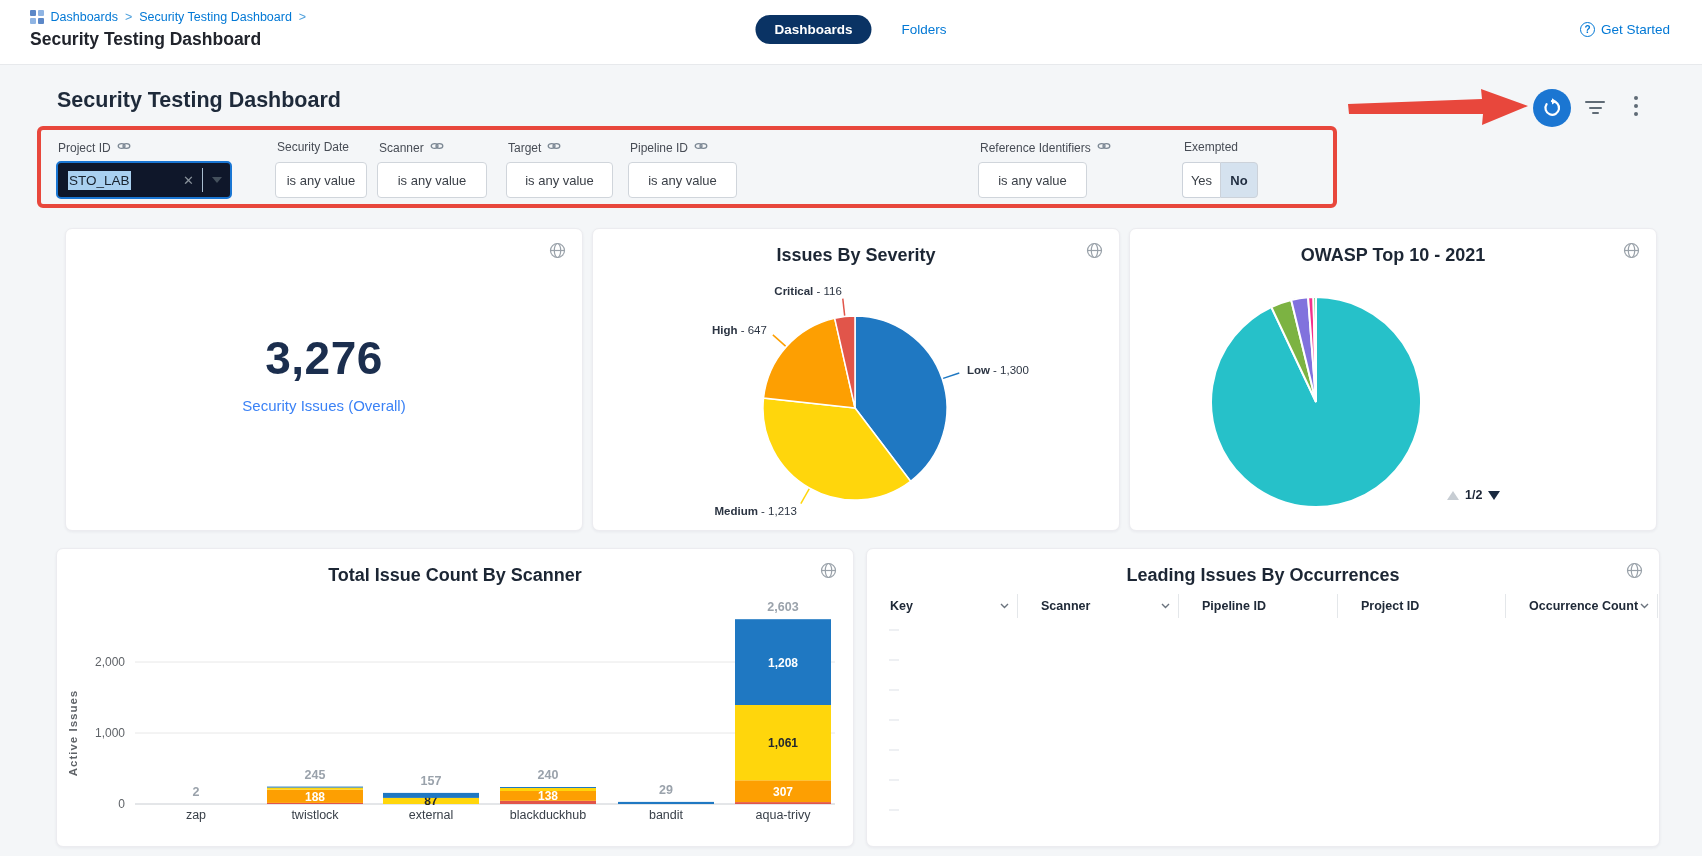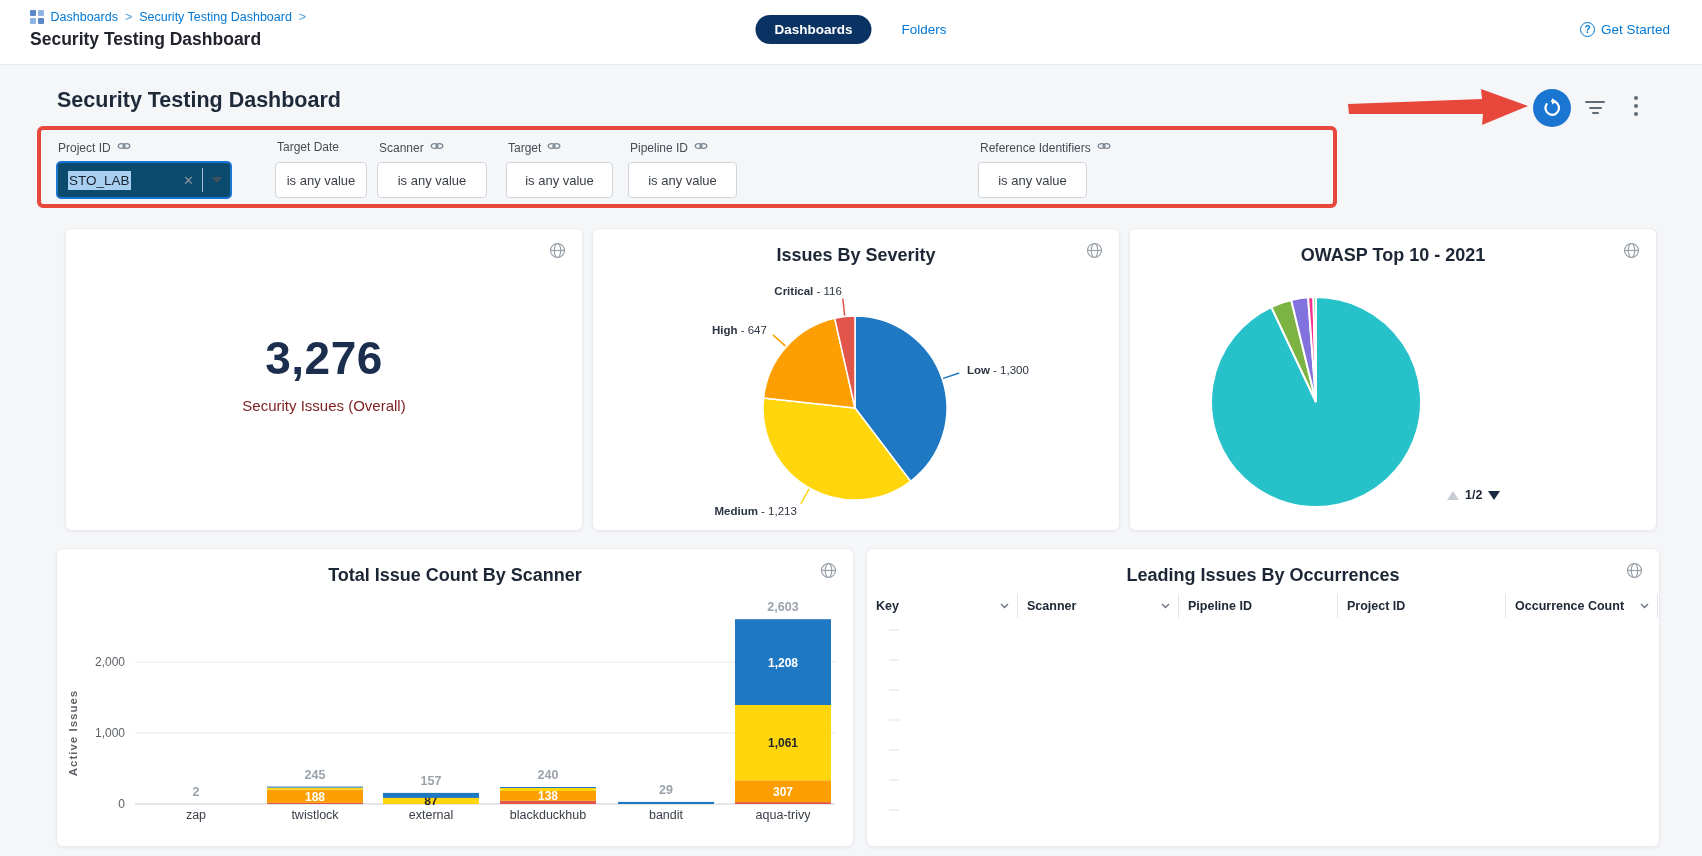--- a/index.html
+++ b/index.html
@@ -46,21 +46,21 @@
 
   
   #filterbar{position:absolute;left:0;top:128px;width:1702px;height:80px;z-index:2}
   .fgroup{position:absolute;top:0;height:76px}
   .flabel{position:absolute;top:12px;left:2px;display:flex;align-items:center;gap:6px;
           font-size:12px;color:#474c55;white-space:nowrap}
   .fbtn{position:absolute;top:34px;left:0;right:0;height:36px;background:#fff;border:1px solid #d0d5db;
         border-radius:4px;font-size:13px;color:#3b4048;display:flex;align-items:center;justify-content:center;
         white-space:nowrap;cursor:pointer;box-sizing:border-box}
   .fbtn.hl{background:#d8e7f6;border-color:#c2ccd6}
-  .finput{position:absolute;top:33px;left:0;right:0;height:38px;background:#0c4a6e;border:2px solid #1a76d3;
+  .finput{position:absolute;top:33px;left:0;right:0;height:38px;background:#0f172a;border:2px solid #1a76d3;
           border-radius:5px;display:flex;align-items:center;padding-left:10px;box-sizing:border-box;cursor:text}
   .ftext{background:#a9d0f0;font-size:13.5px;color:#18222e;padding:2px 1px}
   .fx{margin-left:auto;color:#8a939c;font-size:13px;padding:0 8px;cursor:pointer}
   .fdiv{width:1px;height:24px;background:#a9bdd0}
   .fcaretbox{width:27px;align-self:stretch;display:flex;align-items:center;justify-content:center;cursor:pointer}
   .fcaret{width:0;height:0;border-left:5px solid transparent;border-right:5px solid transparent;
           border-top:6px solid #44505c}
   .ftoggle{position:absolute;top:34px;left:0;height:36px;display:flex}
   .topt{width:38px;height:36px;box-sizing:border-box;border:1px solid #ccd2da;background:#fff;
         display:flex;align-items:center;justify-content:center;font-size:13px;color:#3b4048;cursor:pointer}
@@ -74,29 +74,29 @@
   #card-severity{left:592px;top:228px;width:526px;height:301px}
   #card-owasp{left:1129px;top:228px;width:526px;height:301px}
   #card-bars{left:56px;top:548px;width:796px;height:297px}
   #card-table{left:866px;top:548px;width:792px;height:297px}
   .card-title{position:absolute;top:16px;left:0;right:0;text-align:center;
               font-size:18px;font-weight:bold;color:#1c2634}
   .globe{position:absolute;top:13px;right:16px;width:17px;height:17px}
   .chart{position:absolute;left:0;top:0;width:100%;height:100%}
   .big-num{position:absolute;top:102px;width:100%;text-align:center;font-size:46px;font-weight:bold;
            color:#1b2e4e;letter-spacing:.5px}
-  .big-label{position:absolute;top:168px;width:100%;text-align:center;font-size:15px;color:#7f1d1d}
+  .big-label{position:absolute;top:168px;width:100%;text-align:center;font-size:15px;color:#3b82f6}
   .pager{position:absolute;left:317px;top:259px;display:flex;align-items:center;gap:6px;
          font-size:12.5px;font-weight:bold;color:#1d2737}
   .tri-up{width:0;height:0;border-left:6px solid transparent;border-right:6px solid transparent;
           border-bottom:9px solid #c7cdd3;cursor:pointer}
   .tri-down{width:0;height:0;border-left:6px solid transparent;border-right:6px solid transparent;
             border-top:9px solid #1a2a40;cursor:pointer}
   .thead{position:absolute;top:45px;left:0;display:flex;height:24px}
-  .thcell{display:flex;align-items:center;box-sizing:border-box;padding-left:9px;
+  .thcell{display:flex;align-items:center;box-sizing:border-box;padding-left:23px;
           border-right:1px solid #e4e7ea;font-size:12.5px;font-weight:bold;color:#202a38;cursor:pointer}
   .thcell .chev{margin-left:auto;margin-right:8px;display:flex}
   .tick-dash{position:absolute;left:22px;width:10px;height:2px;background:#eef0f3}
 </style>
 </head>
 <body>
 
 <div class="topbar">
   <div class="crumbs">
     <span class="grid-ic">
@@ -157,21 +157,21 @@
         <span class="ftext">STO_LAB</span>
         <span class="fx">✕</span>
         <span class="fdiv"></span>
         <span class="fcaretbox">
           <span class="fcaret"></span>
         </span>
       </div>
     </div>
     <div class="fgroup" style="left: 275px; width: 92px;">
       <div class="flabel">
-        <span>Target Date</span>
+        <span>Security Date</span>
       </div>
       <div class="fbtn">is any value</div>
     </div>
     <div class="fgroup" style="left: 377px; width: 110px;">
       <div class="flabel">
         <span>Scanner</span>
         <span><svg width="14" height="12" viewBox="0 0 14 12" fill="none" stroke="#7b8793" stroke-width="1.3">
             <ellipse cx="4.6" cy="6" rx="3.4" ry="2.4"></ellipse>
             <ellipse cx="9.4" cy="6" rx="3.4" ry="2.4"></ellipse>
           </svg></span>
@@ -200,20 +200,29 @@
     </div>
     <div class="fgroup" style="left: 978px; width: 109px;">
       <div class="flabel">
         <span>Reference Identifiers</span>
         <span><svg width="14" height="12" viewBox="0 0 14 12" fill="none" stroke="#7b8793" stroke-width="1.3">
             <ellipse cx="4.6" cy="6" rx="3.4" ry="2.4"></ellipse>
             <ellipse cx="9.4" cy="6" rx="3.4" ry="2.4"></ellipse>
           </svg></span>
       </div>
       <div class="fbtn">is any value</div>
+    </div>
+    <div class="fgroup" style="left: 1182px; width: 77px;">
+      <div class="flabel">
+        <span>Exempted</span>
+      </div>
+      <div class="ftoggle">
+        <span class="topt">Yes</span>
+        <span class="topt sel">No</span>
+      </div>
     </div>
   </div>
 
 <div class="card" id="card-overall">
   <span class="globe"><svg width="17" height="17" viewBox="0 0 17 17" fill="none" stroke="#99a1a9" stroke-width="1.2">
         <circle cx="8.5" cy="8.5" r="7"></circle>
         <ellipse cx="8.5" cy="8.5" rx="3.2" ry="7"></ellipse>
         <line x1="1.5" y1="8.5" x2="15.5" y2="8.5"></line>
       </svg></span>
   <div class="big-num">3,276</div>

